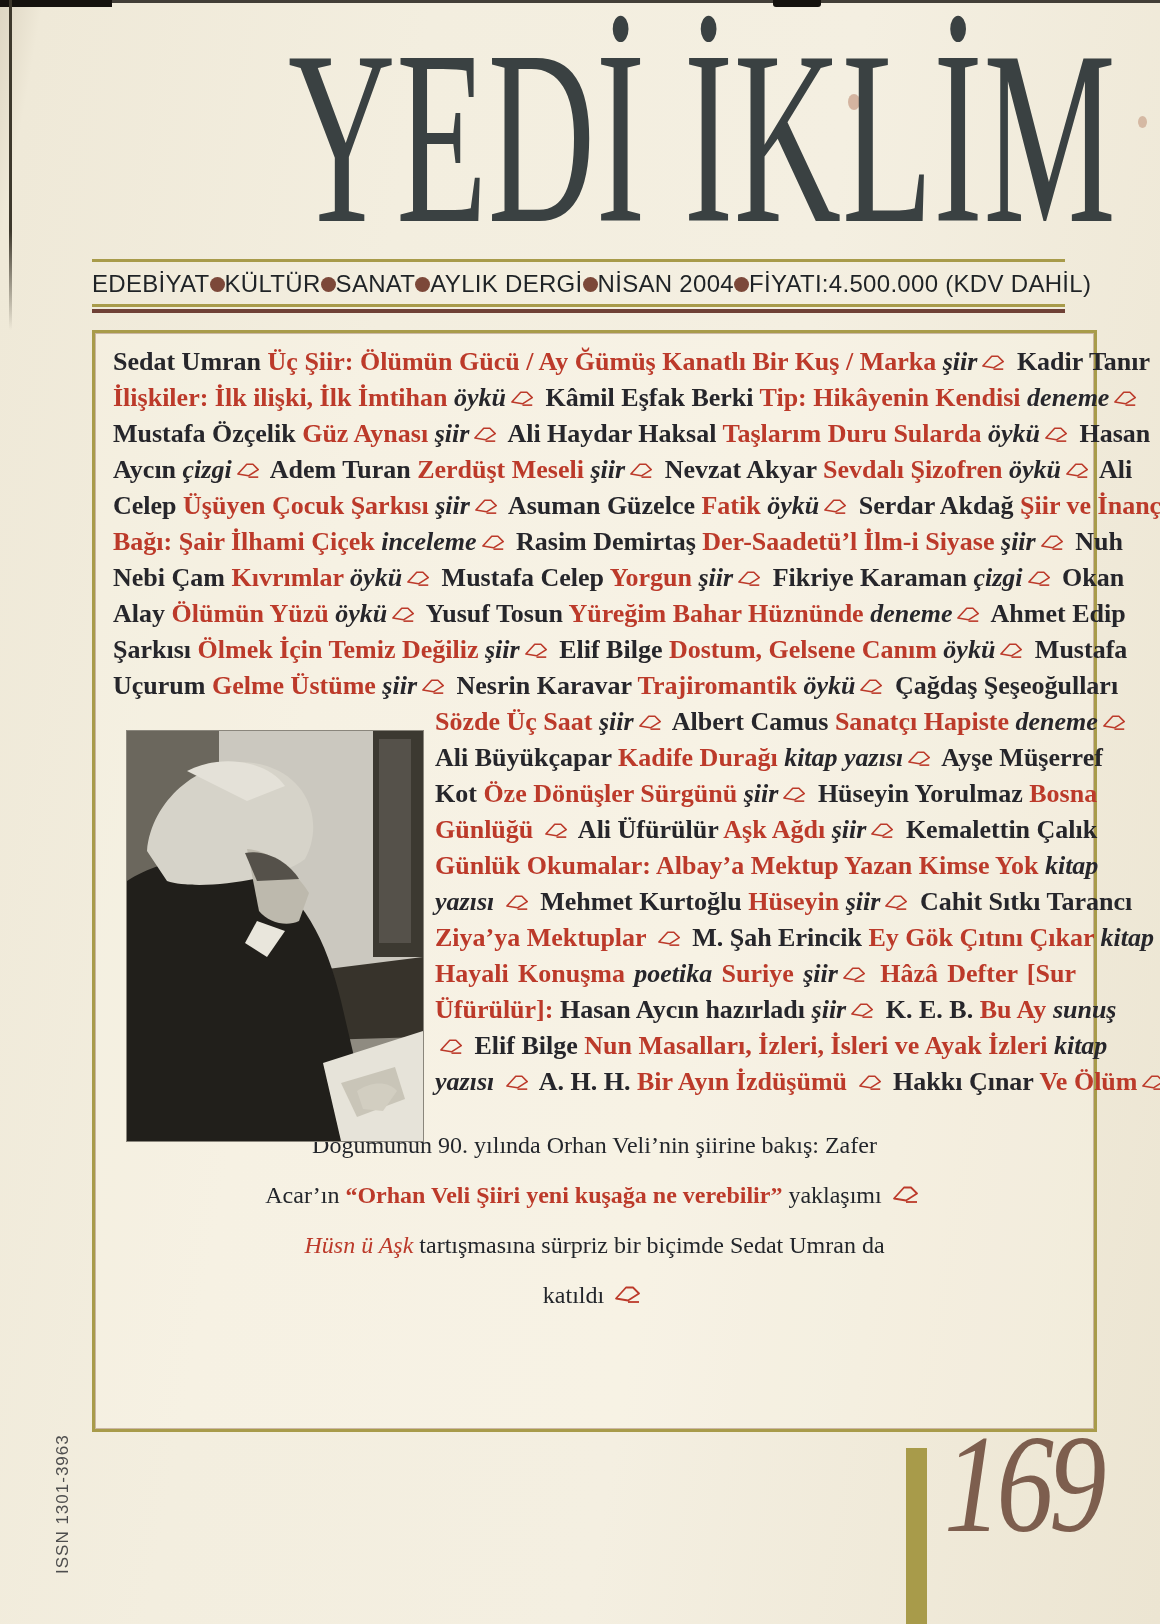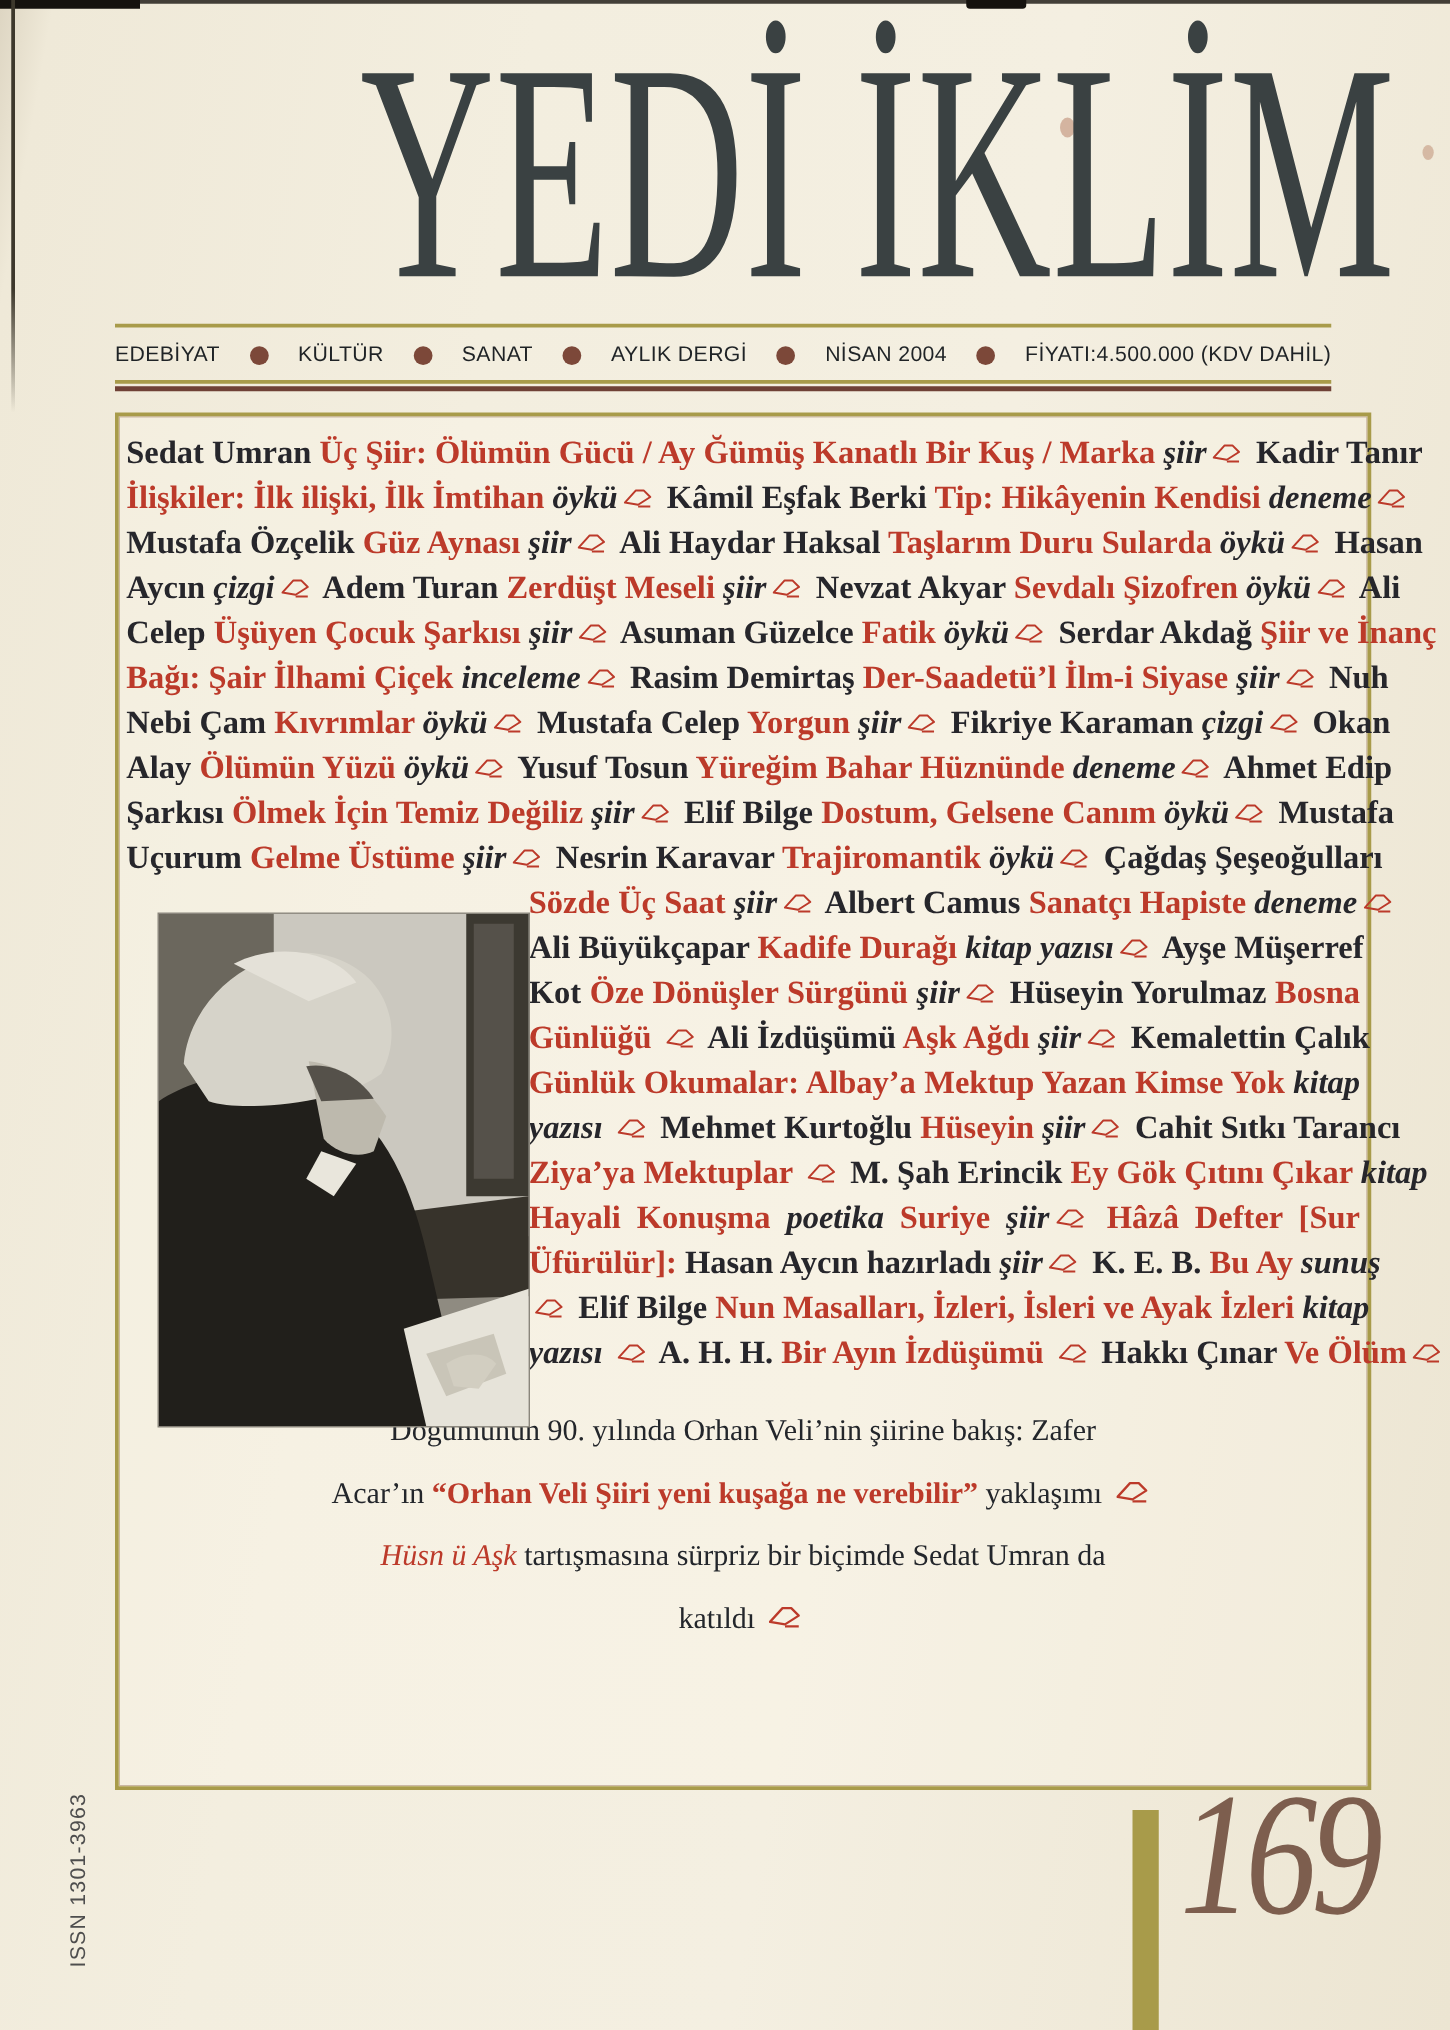--- a/index.html
+++ b/index.html
@@ -26,30 +26,30 @@
   }
 
   
   .rule{position:absolute;left:92px;width:973px;}
   .rule-top{top:259px;height:3px;background:var(--olive);}
   .rule-mid{top:304px;height:3px;background:var(--olive);}
   .rule-dark{top:309px;height:4px;background:var(--line-dark);}
   .info-bar{
     position:absolute;left:92px;top:266px;width:973px;height:36px;
     display:flex;align-items:center;justify-content:space-between;
-    font-family:"Liberation Sans",sans-serif;font-size:17px;color:#1f2326;letter-spacing:.3px;white-space:nowrap;
+    font-family:"Liberation Sans",sans-serif;font-size:24px;color:#1f2326;letter-spacing:.3px;white-space:nowrap;
   }
   .info-bar .dot{width:15px;height:15px;border-radius:50%;background:var(--bullet-brown);display:inline-block;flex:0 0 auto;}
   .info-item{display:inline-block;}
 
   
   .content-box{
     position:absolute;left:92px;top:330px;width:1005px;height:1102px;box-sizing:border-box;
     border:3px solid var(--olive);box-shadow:inset 0 0 0 1px rgba(122,77,48,.35);
-    padding:6px 6px;background:rgba(255,252,240,.25);
+    padding:6px 18px;background:rgba(255,252,240,.25);
   }
   .toc{position:relative;padding-top:5px;}
   .toc-line{
     font-size:26px;font-weight:bold;color:var(--ink);line-height:36px;height:36px;white-space:nowrap;
     text-align:justify;text-align-last:justify;-moz-text-align-last:justify;overflow:visible;
   }
   .toc-line.indent{margin-left:322px;}
   .seg-author{color:var(--ink);}
   .seg-title{color:var(--accent-red);}
   .seg-genre{color:var(--ink);font-style:italic;}
@@ -202,21 +202,21 @@
     <path d="M1 13 L11 2 L18 2 L24 8 L13 15 Z" fill="none" stroke="currentColor" stroke-width="1.8" stroke-linejoin="round"></path>
     <path d="M13 16.5 L24 16.5" fill="none" stroke="currentColor" stroke-width="1.8"></path>
   </svg></span><span class="seg-author"> Ayşe Müşerref</span></div>
         <div class="toc-line indent"><span class="seg-author">Kot </span><span class="seg-title">Öze Dönüşler Sürgünü </span><span class="seg-genre">şiir</span><span class="pen"><svg viewBox="0 0 26 18" xmlns="http://www.w3.org/2000/svg">
     <path d="M1 13 L11 2 L18 2 L24 8 L13 15 Z" fill="none" stroke="currentColor" stroke-width="1.8" stroke-linejoin="round"></path>
     <path d="M13 16.5 L24 16.5" fill="none" stroke="currentColor" stroke-width="1.8"></path>
   </svg></span><span class="seg-author"> Hüseyin Yorulmaz </span><span class="seg-title">Bosna</span></div>
         <div class="toc-line indent"><span class="seg-title">Günlüğü </span><span class="pen"><svg viewBox="0 0 26 18" xmlns="http://www.w3.org/2000/svg">
     <path d="M1 13 L11 2 L18 2 L24 8 L13 15 Z" fill="none" stroke="currentColor" stroke-width="1.8" stroke-linejoin="round"></path>
     <path d="M13 16.5 L24 16.5" fill="none" stroke="currentColor" stroke-width="1.8"></path>
-  </svg></span><span class="seg-author"> Ali İzdüşümü </span><span class="seg-title">Aşk Ağdı </span><span class="seg-genre">şiir</span><span class="pen"><svg viewBox="0 0 26 18" xmlns="http://www.w3.org/2000/svg">
+  </svg></span><span class="seg-author"> Ali Üfürülür </span><span class="seg-title">Aşk Ağdı </span><span class="seg-genre">şiir</span><span class="pen"><svg viewBox="0 0 26 18" xmlns="http://www.w3.org/2000/svg">
     <path d="M1 13 L11 2 L18 2 L24 8 L13 15 Z" fill="none" stroke="currentColor" stroke-width="1.8" stroke-linejoin="round"></path>
     <path d="M13 16.5 L24 16.5" fill="none" stroke="currentColor" stroke-width="1.8"></path>
   </svg></span><span class="seg-author"> Kemalettin Çalık</span></div>
         <div class="toc-line indent"><span class="seg-title">Günlük Okumalar: Albay’a Mektup Yazan Kimse Yok </span><span class="seg-genre">kitap</span></div>
         <div class="toc-line indent"><span class="seg-genre">yazısı </span><span class="pen"><svg viewBox="0 0 26 18" xmlns="http://www.w3.org/2000/svg">
     <path d="M1 13 L11 2 L18 2 L24 8 L13 15 Z" fill="none" stroke="currentColor" stroke-width="1.8" stroke-linejoin="round"></path>
     <path d="M13 16.5 L24 16.5" fill="none" stroke="currentColor" stroke-width="1.8"></path>
   </svg></span><span class="seg-author"> Mehmet Kurtoğlu </span><span class="seg-title">Hüseyin </span><span class="seg-genre">şiir</span><span class="pen"><svg viewBox="0 0 26 18" xmlns="http://www.w3.org/2000/svg">
     <path d="M1 13 L11 2 L18 2 L24 8 L13 15 Z" fill="none" stroke="currentColor" stroke-width="1.8" stroke-linejoin="round"></path>
     <path d="M13 16.5 L24 16.5" fill="none" stroke="currentColor" stroke-width="1.8"></path>

